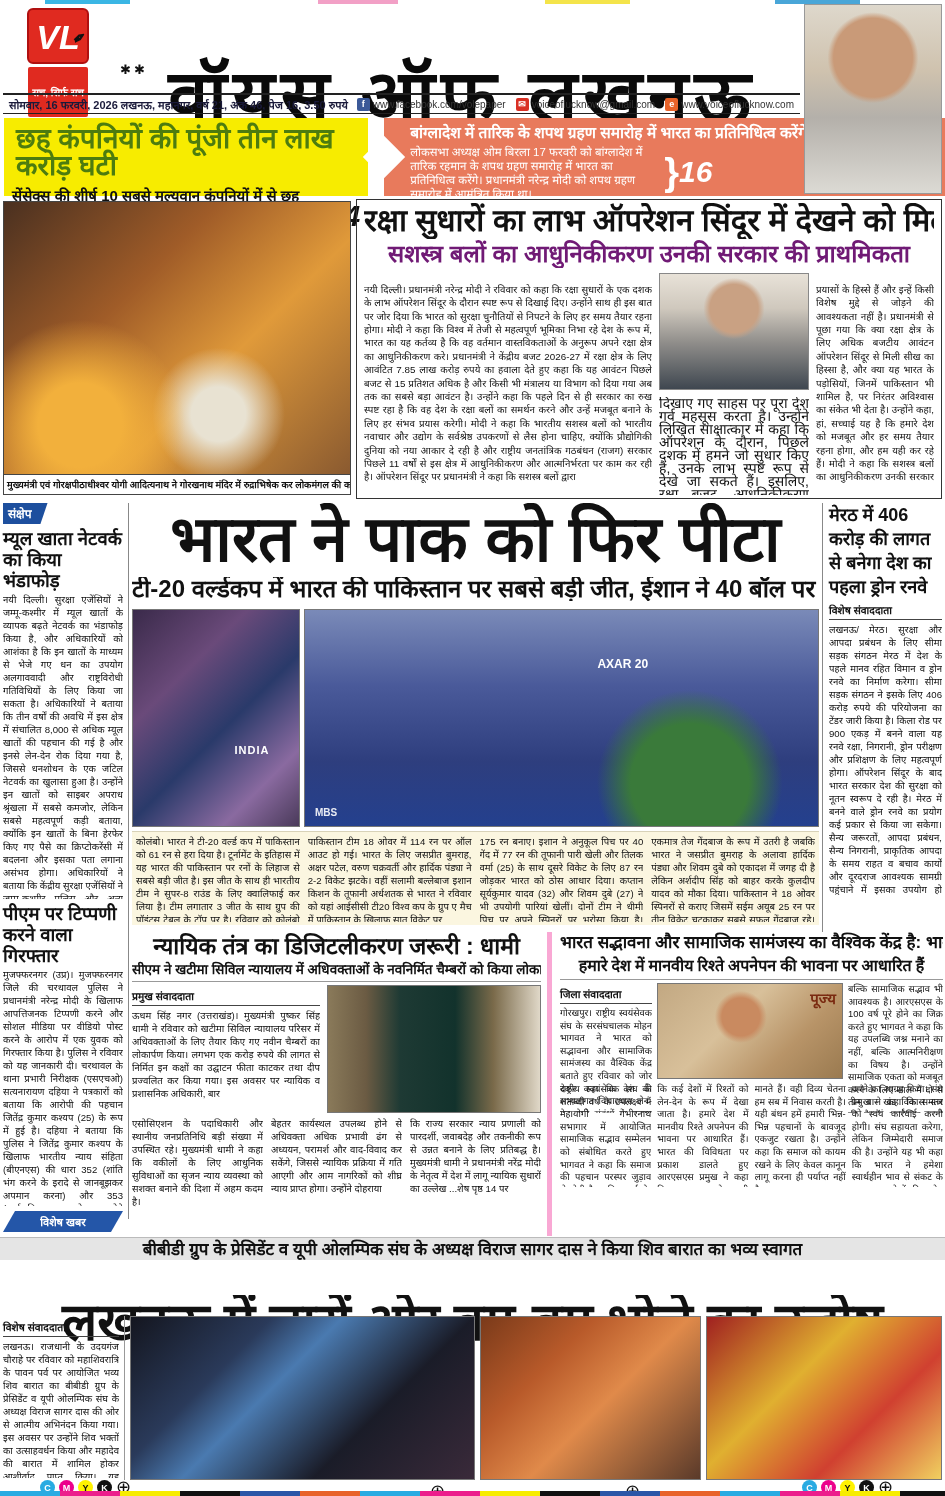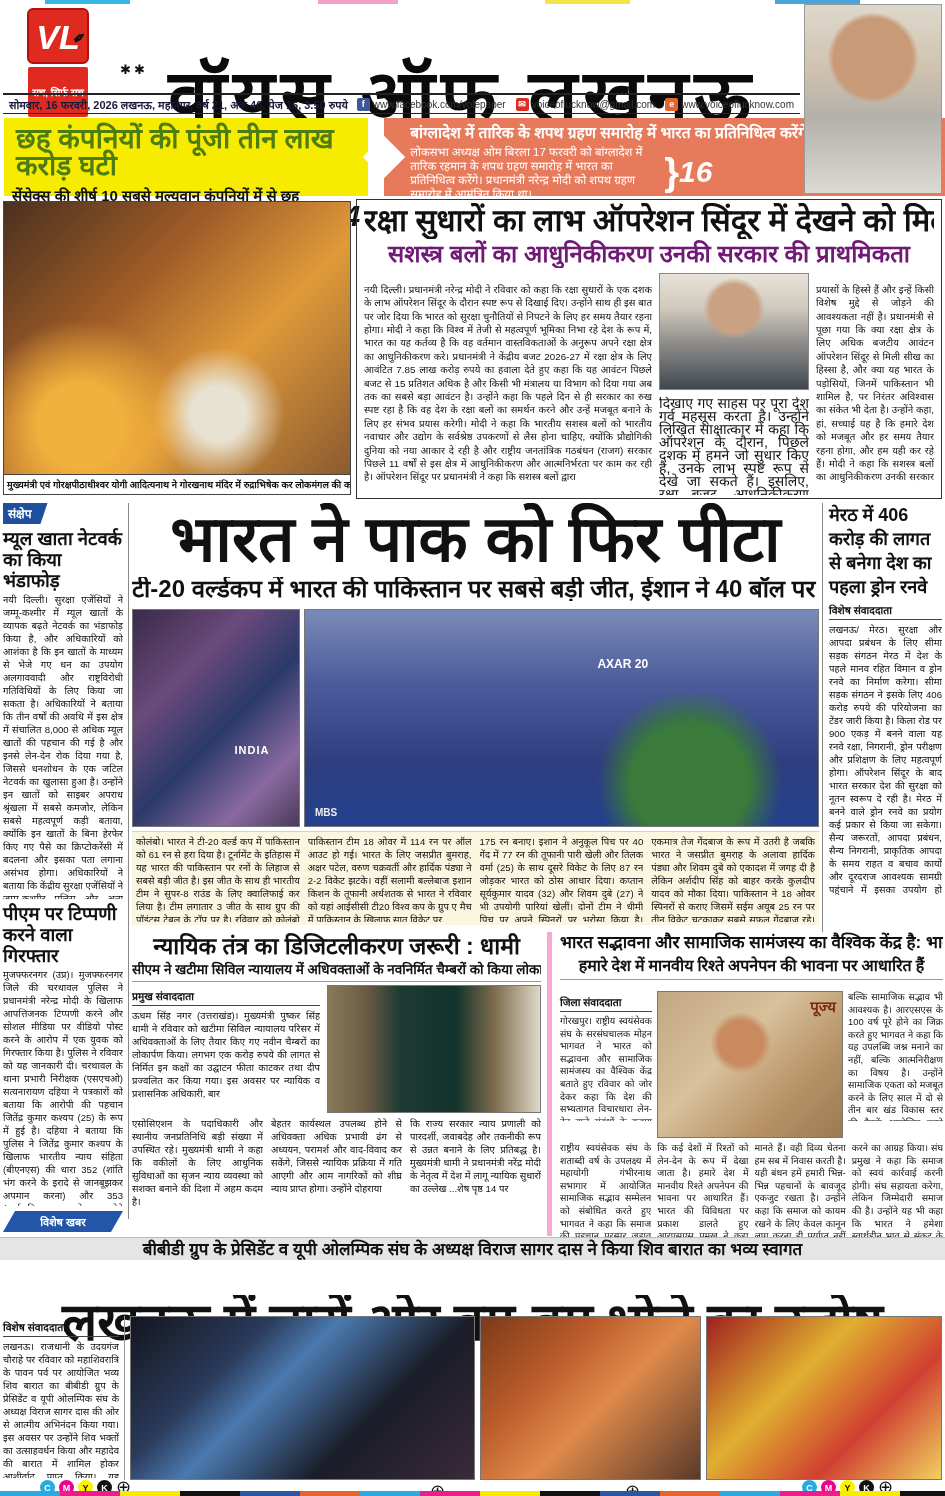--- a/index.html
+++ b/index.html
@@ -137,21 +137,21 @@
   .dh-photo{flex:1;margin-left:7px;border:1px solid #777;
       background:linear-gradient(90deg,#8a7a5a 0%,#6b5b43 18%,#1e3a34 34%,#12322c 60%,#7a6a4a 78%,#e0d8c8 100%);}
   .dh-bottom{display:flex;gap:8px;margin-top:4px;height:112px;overflow:hidden;}
   .dh-bottom p{flex:1;margin:0;font-size:9.6px;line-height:13px;text-align:justify;overflow:hidden;}
   
   .bhagwat{position:absolute;top:932px;left:554px;width:389px;height:304px;padding-left:6px;}
   .bhagwat h2{margin:0;text-align:center;font-size:17px;line-height:22px;font-weight:900;white-space:nowrap;overflow:hidden;}
   .bg-sub{margin:2px 0 0;text-align:center;font-size:16px;line-height:20px;font-weight:700;
           font-family:"Liberation Serif",serif;border-bottom:1px solid #999;padding-bottom:3px;
           white-space:nowrap;overflow:hidden;}
-  .bg-main{display:flex;margin-top:11px;height:147px;}
+  .bg-main{display:flex;margin-top:3px;height:96px;}
   .bg-left{width:92px;}
   .bg-left p{margin:0;font-size:9.4px;line-height:12.6px;text-align:justify;height:106px;overflow:hidden;}
   .bg-photo{width:186px;margin:0 5px;position:relative;border:1px solid #777;
       background:radial-gradient(circle at 45% 35%,#c98a60 0 16%,rgba(0,0,0,0) 22%),
                  linear-gradient(135deg,#c2a882 0%,#d8c09a 40%,#b89468 70%,#9a7a50 100%);}
   .bg-overlay{position:absolute;right:6px;top:4px;color:#7a2a10;font-weight:900;font-size:15px;}
   .bg-right{flex:1;}
   .bg-right p{margin:0;font-size:9.4px;line-height:12.6px;text-align:justify;height:130px;overflow:hidden;}
   .bg-bottom{display:flex;gap:6px;margin-top:4px;height:104px;overflow:hidden;}
   .bg-bottom p{flex:1;margin:0;font-size:9.4px;line-height:12.6px;text-align:justify;overflow:hidden;}

